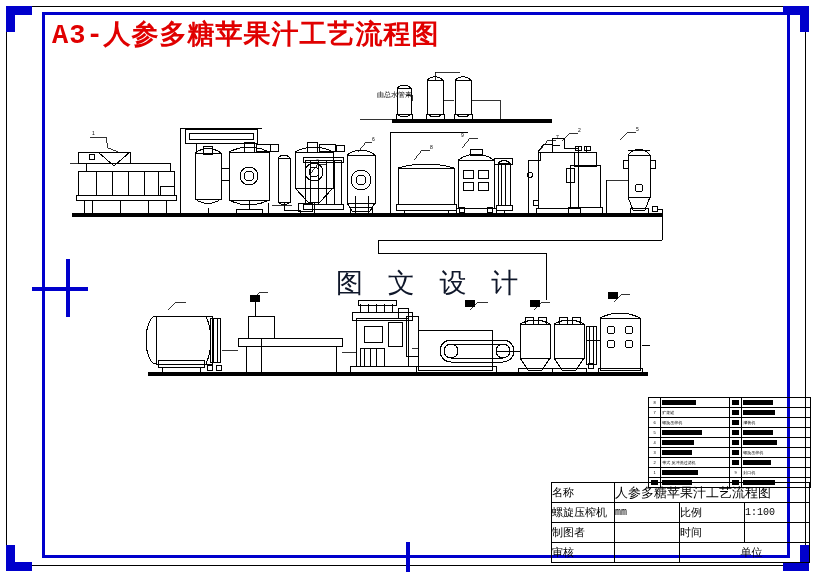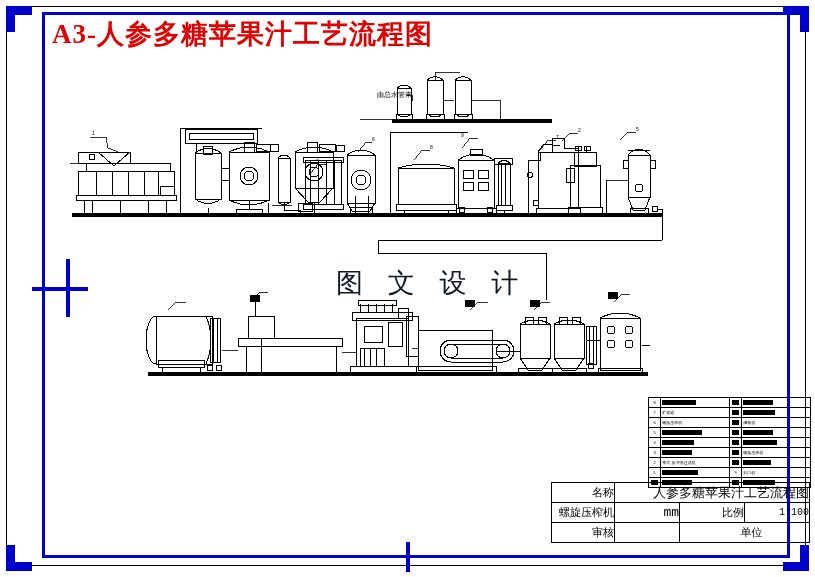--- a/index.html
+++ b/index.html
@@ -50,21 +50,21 @@
   .tick { position: absolute; background: #0000cc; }
   .tick.left-h  { left: 32px;  top: 287px; width: 56px; height: 4px; }
   .tick.left-v  { left: 66px;  top: 259px; width: 4px;  height: 58px; }
   .tick.bottom-v{ left: 406px; top: 542px; width: 4px;  height: 30px; }
 
   .title {
     position: absolute;
     left: 52px;
     top: 16px;
     color: #e00000;
-    font-family: Liberation Serif, serif;
+    font-family: Liberation Mono, monospace;
     font-weight: bold;
     font-size: 27px;
     letter-spacing: 1px;
     white-space: nowrap;
   }
   .watermark {
     position: absolute;
     left: 336px;
     top: 265px;
     font-family: "Liberation Serif", serif;
@@ -119,29 +119,29 @@
     position: absolute;
     left: 551px;
     top: 482px;
     width: 259px;
     border-collapse: collapse;
     table-layout: fixed;
   }
   .tb td {
     border: 1px solid #000000;
     height: 19px;
-    text-align: right;
+    text-align: left;
     font-size: 11px;
     font-family: "Liberation Sans", sans-serif;
     color: #000000;
     padding: 0;
   }
   .tb .lbl { width: 62px; }
-  .tb .big { font-size: 13px; padding-left: 23px; }
-  .tb .mono { font-family: "Liberation Mono", monospace; font-size: 13px; }
+  .tb .big { font-size: 13px; }
+  .tb .mono { font-family: "Liberation Mono", monospace; font-size: 10px; }
   .tb .scale-val { font-family: "Liberation Mono", monospace; font-size: 10px; margin-left: 48px; }
 </style>
 </head>
 <body>
 
 <div id="page">
 
   <div class="outer-frame"></div>
   <div class="blue-frame"></div>
 
@@ -478,20 +478,26 @@
       <td class="lbl">名称</td>
       <td colspan="3" class="big">人参多糖苹果汁工艺流程图</td>
     </tr>
     <tr>
       <td class="lbl">螺旋压榨机</td>
       <td class="mono">mm</td>
       <td class="lbl">比例</td>
       <td class="scale-val">1:100</td>
     </tr>
     <tr>
+      <td class="lbl">制图者</td>
+      <td></td>
+      <td class="lbl">时间</td>
+      <td></td>
+    </tr>
+    <tr>
       <td class="lbl">审核</td>
       <td></td>
       <td colspan="2" style="text-align:center;padding-left:14px">单位</td>
     </tr>
   </tbody>
     </table>
 
 </div>
 
 </body></html>

